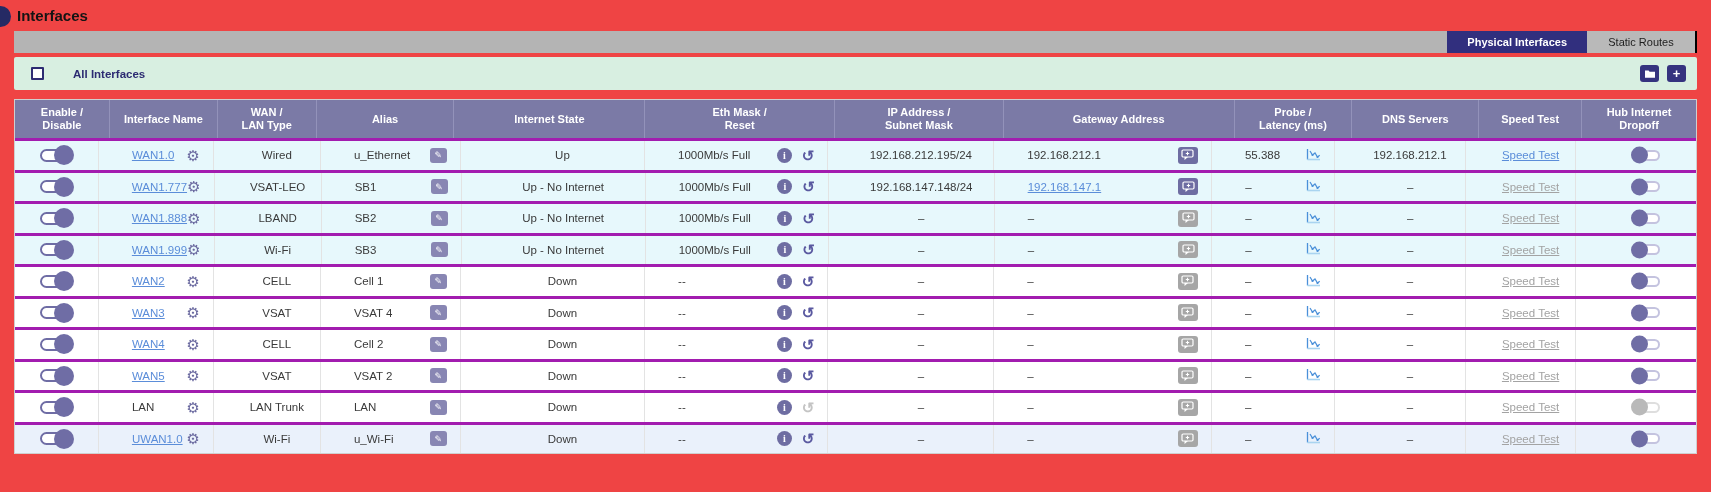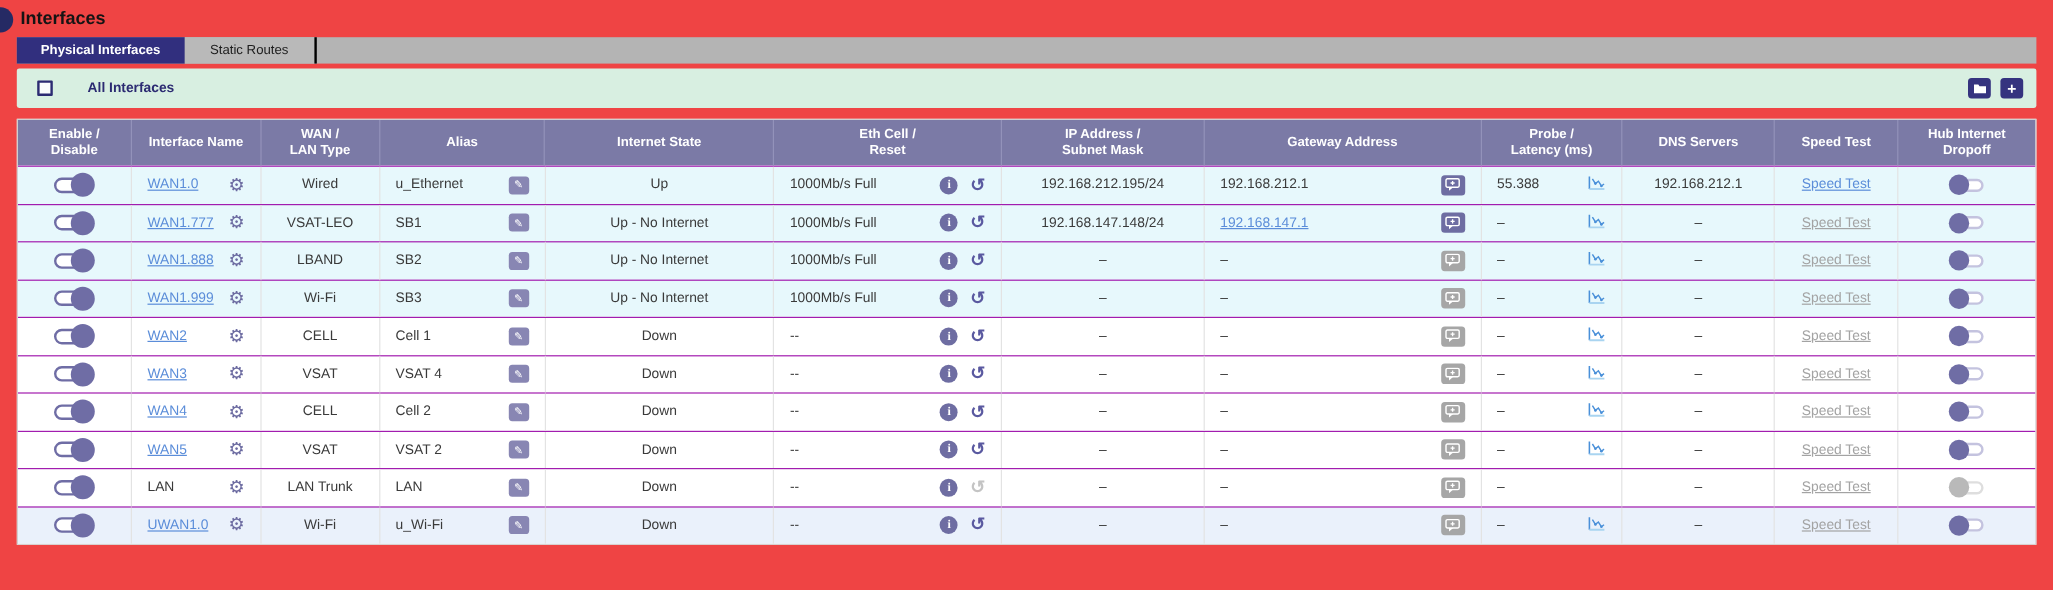--- a/index.html
+++ b/index.html
@@ -7,21 +7,21 @@
     font-family:"Liberation Sans", sans-serif; }
   #stage { position:relative; width:1711px; height:492px; background:#ef4444; }
 
   
   .title-dot { position:absolute; left:-10px; top:6px; width:21px; height:21px;
     border-radius:50%; background:#252a64; }
   .page-title { position:absolute; left:17px; top:7px; font-size:15px; font-weight:bold; color:#141414; }
 
   
   .tabbar { position:absolute; left:14px; top:31px; width:1683px; height:22px;
-    background:#b4b4b4; display:flex; }
+    background:#b4b4b4; display:flex;justify-content:flex-end; }
   .tab { height:22px; display:flex; align-items:center; justify-content:center;
     font-size:11px; padding:0 20px; cursor:default; }
   .tab.active { background:#312f7e; color:#fff; font-weight:bold; min-width:103px; }
   .tab.inactive { background:#b9b9b9; color:#1d1d1d; min-width:110px; border-right:2px solid #000000; }
 
   
   .toolbar { position:absolute; left:14px; top:57px; width:1683px; height:33px;
     background:#d8efe1; display:flex; align-items:center; border-radius:2px;gap:20px; }
   .checkbox { width:13px; height:13px; border:2px solid #2c2b72; background:#fbfdfc;
     margin-left:17px; border-radius:1px; }
@@ -31,21 +31,21 @@
     display:flex; align-items:center; justify-content:center; font-size:13px; font-weight:bold; }
 
   
   .table { position:absolute; left:14px; top:99px; width:1683px;
     border:1px solid #cfcfcf; background:#fff; }
   .thead { display:flex; background:#7b7aa6; height:38px; }
   .th { display:flex; align-items:center; justify-content:center; text-align:center;
     color:#fff; font-size:11px; font-weight:bold; line-height:13px;
     border-right:1px solid #9392ba; white-space:pre-line; }
   .th:last-child { border-right:none; }
-  .row { display:flex; height:31.5px; border-top:1px solid #a21caf; background:#fff; }
+  .row { display:flex; height:31.5px; border-top:3px solid #a21caf; background:#fff;gap:20px; }
   .row.cyan { background:#e7f8fc; }
   .row.lavender { background:#eaf1fb; }
   .cell { display:flex; align-items:center; font-size:11.5px; color:#3a3a3a;
     border-right:1px solid #e3e3e3; padding:0 13px; position:relative; }
   .cell:last-child { border-right:none; }
   .cell.center { justify-content:center; }
   .right-group { margin-left:auto; display:flex; align-items:center; gap:10px; }
 
   
   .lnk { color:#5b8dd9; text-decoration:underline; cursor:pointer; }
@@ -106,21 +106,21 @@
 
   <div class="table">
     <div class="thead" id="thead">
         <div class="th" style="width: 95px;">Enable /
 Disable</div>
         <div class="th" style="width: 108px;">Interface Name</div>
         <div class="th" style="width: 99px;">WAN /
 LAN Type</div>
         <div class="th" style="width: 138px;">Alias</div>
         <div class="th" style="width: 191px;">Internet State</div>
-        <div class="th" style="width: 190px;">Eth Cell /
+        <div class="th" style="width: 190px;">Eth Mask /
 Reset</div>
         <div class="th" style="width: 169px;">IP Address /
 Subnet Mask</div>
         <div class="th" style="width: 231px;">Gateway Address</div>
         <div class="th" style="width: 118px;">Probe /
 Latency (ms)</div>
         <div class="th" style="width: 127px;">DNS Servers</div>
         <div class="th" style="width: 103px;">Speed Test</div>
         <div class="th" style="width: 114px;">Hub Internet
 Dropoff</div>

